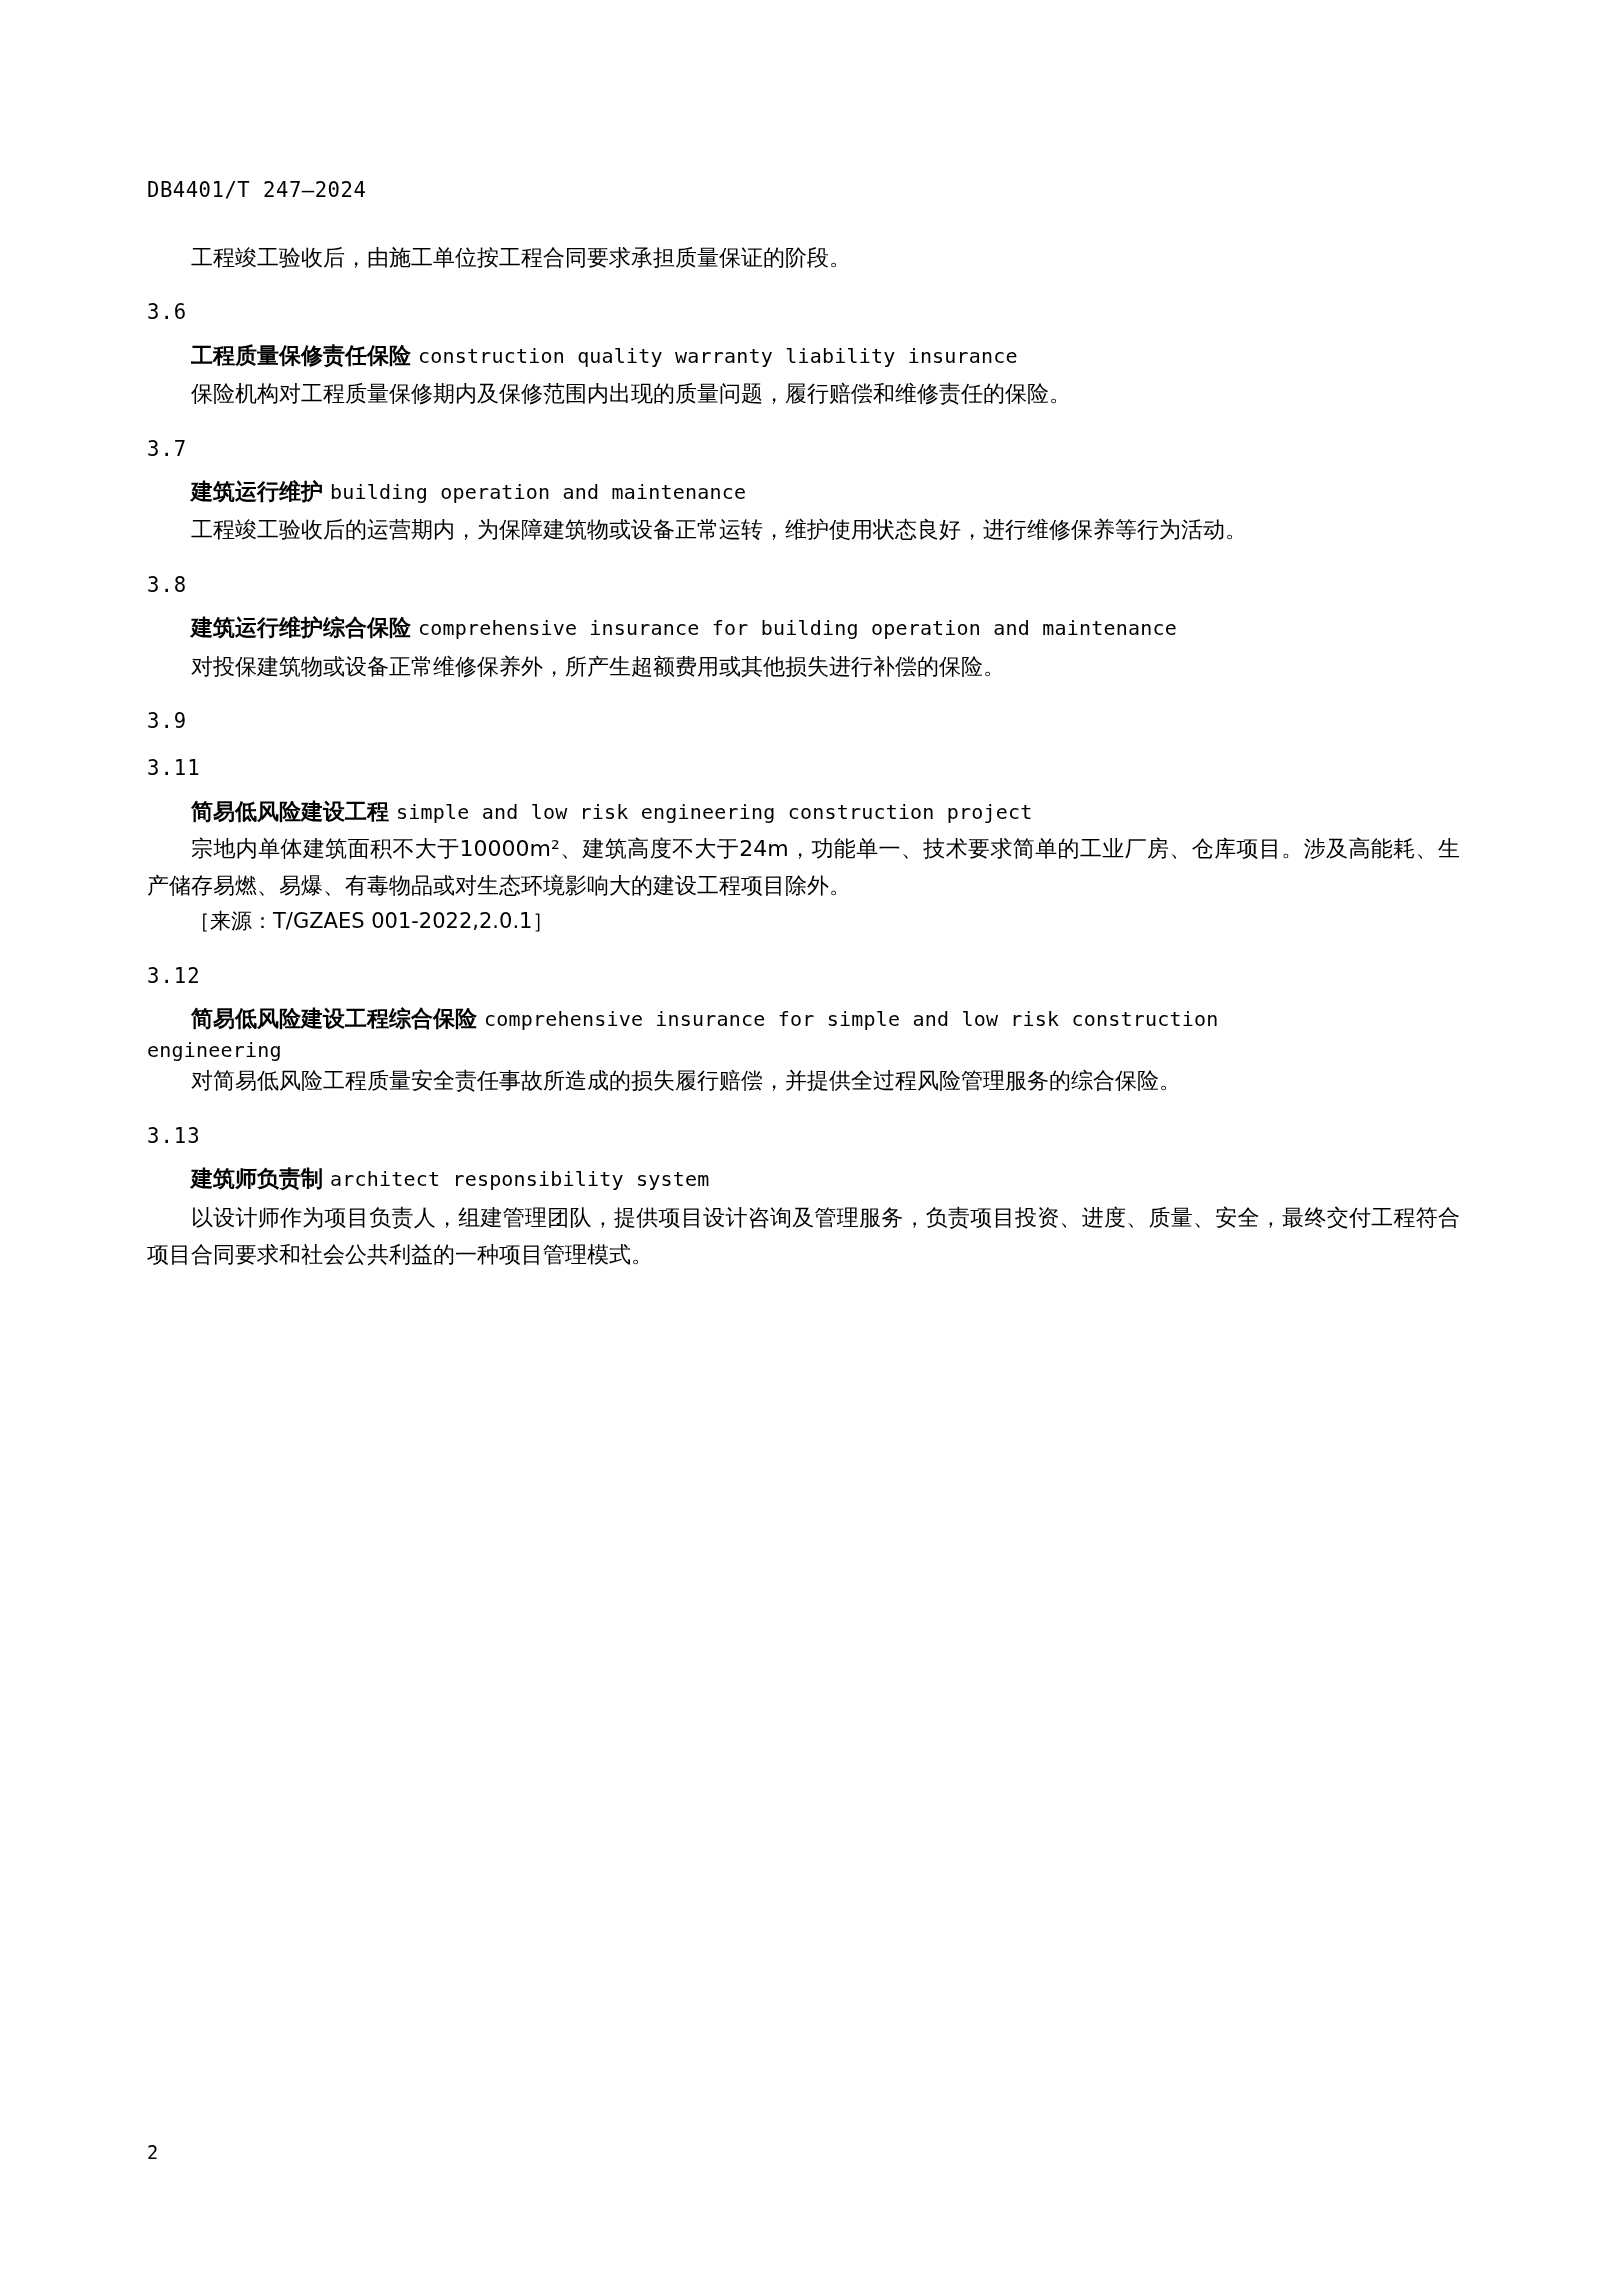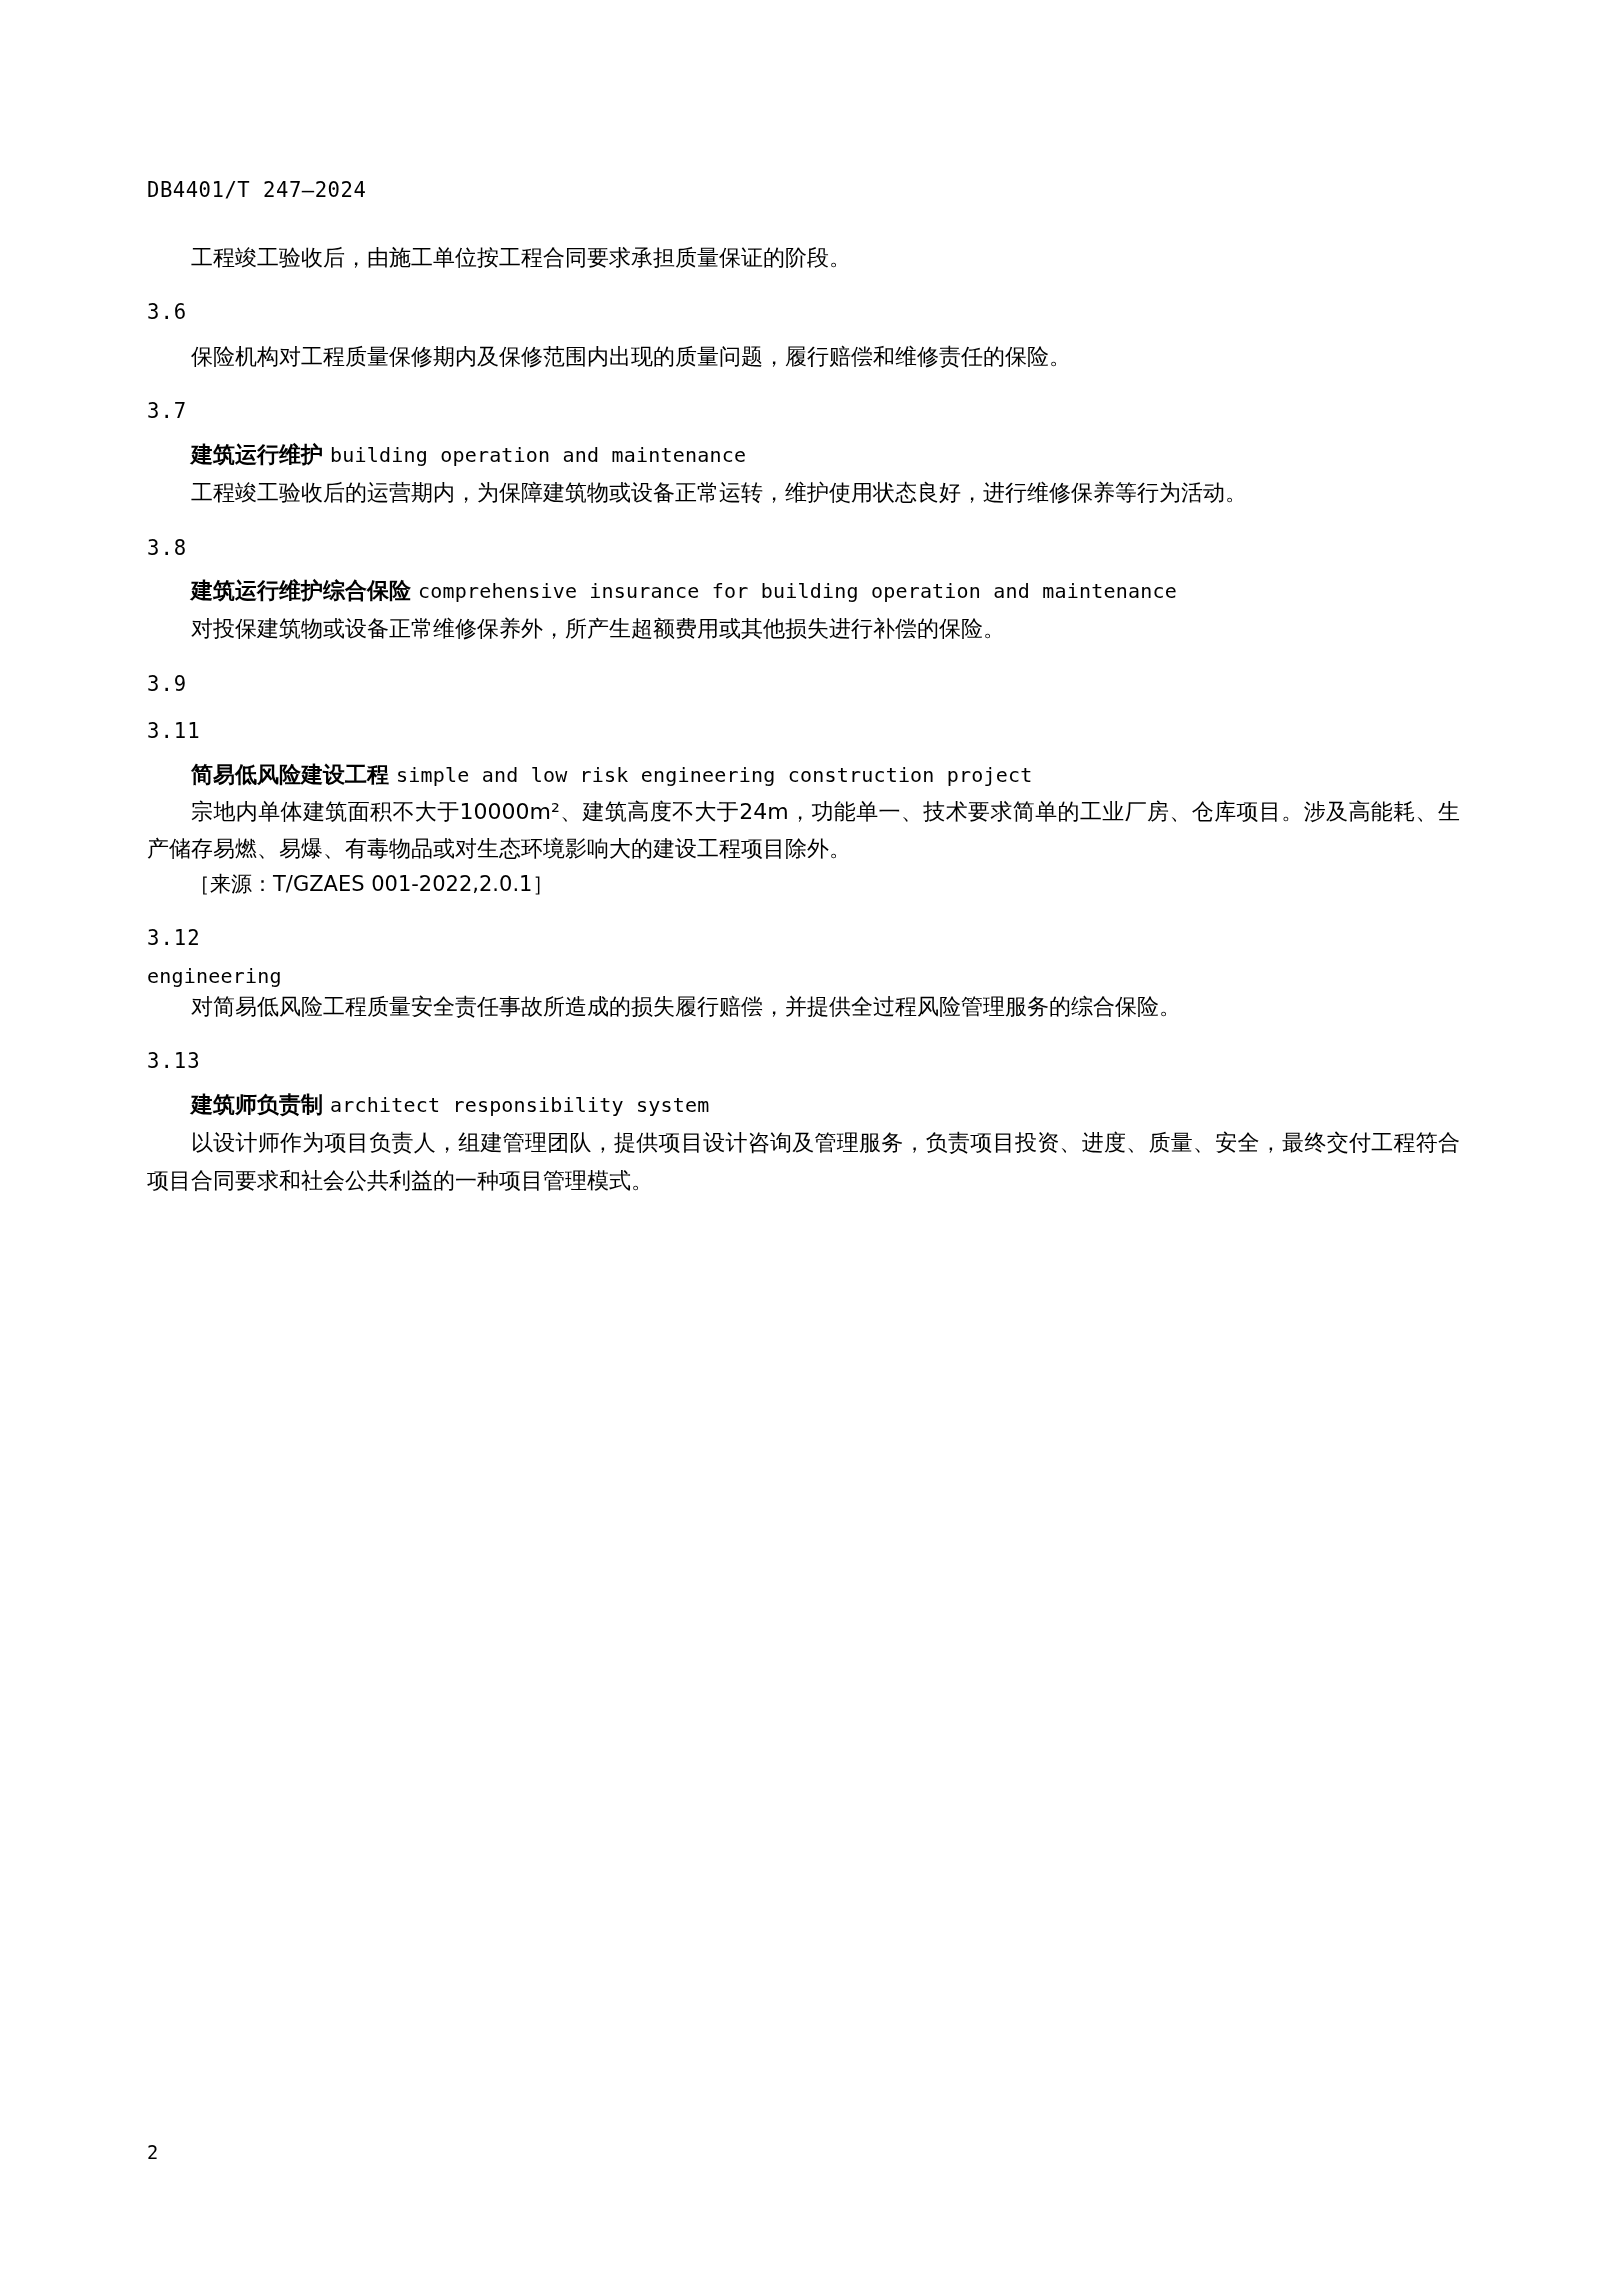--- a/index.html
+++ b/index.html
@@ -100,20 +100,24 @@
 <div class="page">
 
   <div class="content">
 
     <div class="header-code">DB4401/T 247—2024</div>
 
     <p class="para">工程竣工验收后，由施工单位按工程合同要求承担质量保证的阶段。</p>
 
     <div class="block">
       <div class="clause-num">3.6</div>
+      <div class="term-line">
+        <span class="term-cn">工程质量保修责任保险</span>
+        <span class="term-en">construction quality warranty liability insurance</span>
+      </div>
       <p class="def">保险机构对工程质量保修期内及保修范围内出现的质量问题，履行赔偿和维修责任的保险。</p>
     </div>
 
     <div class="block">
       <div class="clause-num">3.7</div>
       <div class="term-line">
         <span class="term-cn">建筑运行维护</span>
         <span class="term-en">building operation and maintenance</span>
       </div>
       <p class="def">工程竣工验收后的运营期内，为保障建筑物或设备正常运转，维护使用状态良好，进行维修保养等行为活动。</p>
@@ -138,20 +142,24 @@
       <div class="term-line">
         <span class="term-cn">简易低风险建设工程</span>
         <span class="term-en">simple and low risk engineering construction project</span>
       </div>
       <p class="def tight">宗地内单体建筑面积不大于10000m²、建筑高度不大于24m，功能单一、技术要求简单的工业厂房、仓库项目。涉及高能耗、生产储存易燃、易爆、有毒物品或对生态环境影响大的建设工程项目除外。</p>
       <p class="source-line">［来源：T/GZAES 001-2022,2.0.1］</p>
     </div>
 
     <div class="block">
       <div class="clause-num">3.12</div>
+      <div class="term-line">
+        <span class="term-cn">简易低风险建设工程综合保险</span>
+        <span class="term-en">comprehensive insurance for simple and low risk construction</span>
+      </div>
       <div class="term-en cont">engineering</div>
       <p class="def">对简易低风险工程质量安全责任事故所造成的损失履行赔偿，并提供全过程风险管理服务的综合保险。</p>
     </div>
 
     <div class="block">
       <div class="clause-num">3.13</div>
       <div class="term-line">
         <span class="term-cn">建筑师负责制</span>
         <span class="term-en">architect responsibility system</span>
       </div>

